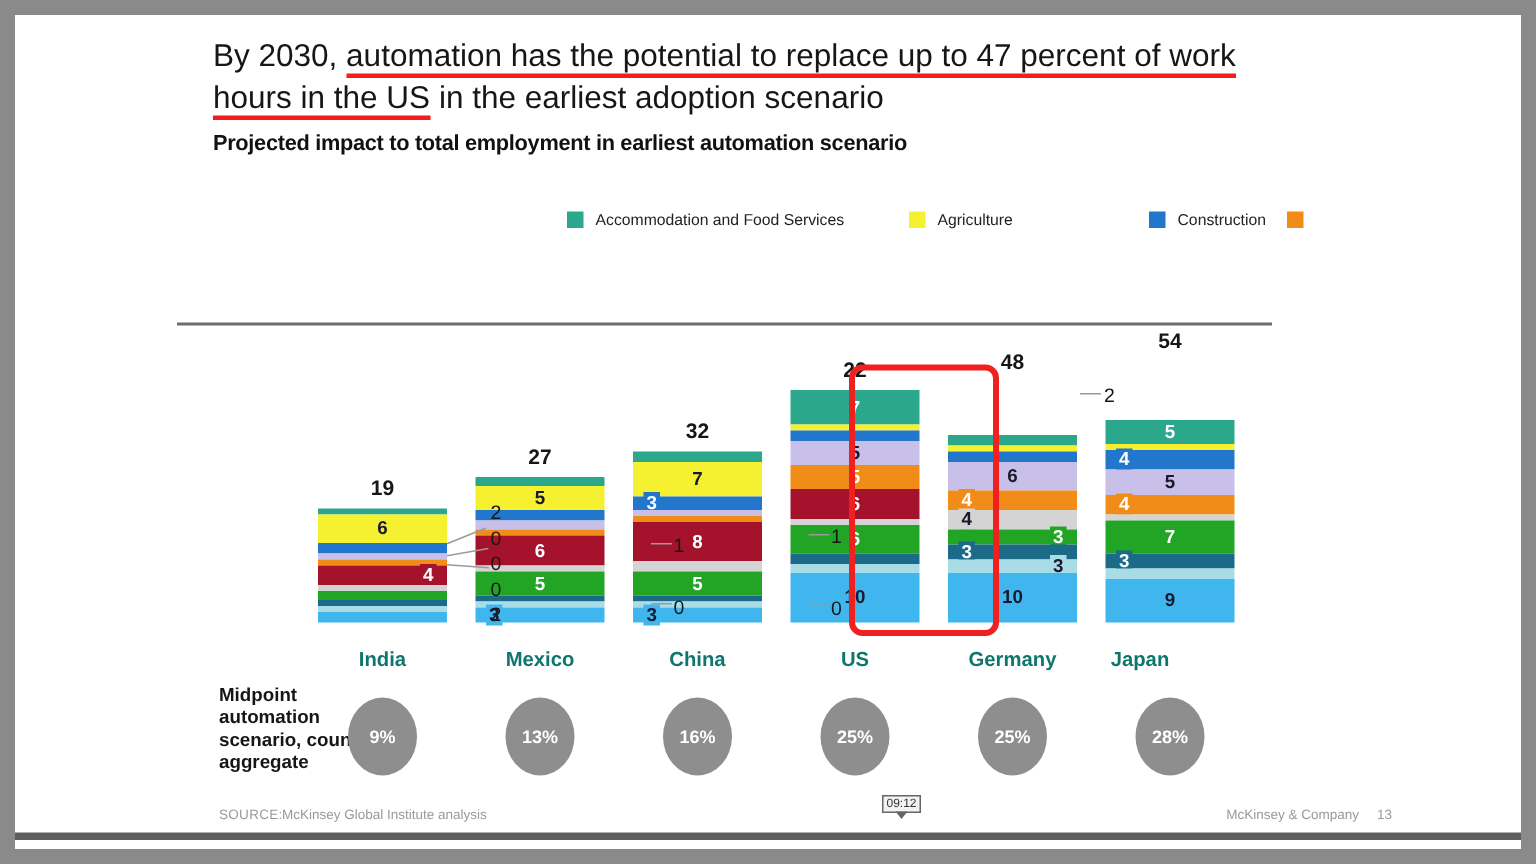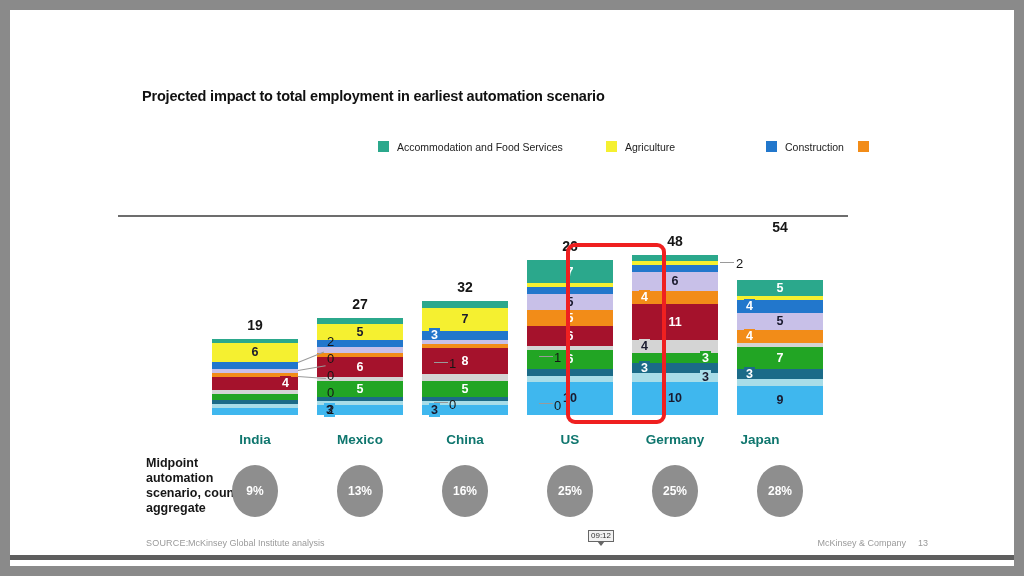--- a/index.html
+++ b/index.html
@@ -143,20 +143,24 @@
     width: 0; height: 0;
     border-left: 4px solid transparent; border-right: 4px solid transparent;
     border-top: 5px solid #666;
   }
 </style>
 </head>
 <body>
 
 <div id="slide">
 
+  <div id="title-block">
+    <div class="title-line"><span>By 2030, </span><span class="hl">automation has the potential to replace up to 47 percent of work</span></div>
+    <div class="title-line"><span class="hl">hours in the US</span><span> in the earliest adoption scenario</span></div>
+  </div>
 
   <div id="subtitle">Projected impact to total employment in earliest automation scenario</div>
 
   <div id="legend">
       <div class="leg-item">
         <span class="leg-sw" style="background: rgb(43, 168, 140);"></span>
         <span class="leg-lb">Accommodation and Food Services</span>
       </div>
       <div class="leg-item">
         <span class="leg-sw" style="background: rgb(245, 240, 48);"></span>
@@ -265,36 +269,33 @@
           <div class="seg" title="US — Other Services: 1" style="height: 4px; background: rgb(212, 212, 212);"></div>
           <div class="seg" title="US — Retail Trade: 6" style="height: 19.56px; background: rgb(34, 165, 36);">
             <span class="seg-lbl lbl-c" style="color: rgb(255, 255, 255);">6</span>
           </div>
           <div class="seg" title="US — Transportation and Warehousing: 2" style="height: 6.52px; background: rgb(27, 107, 136);"></div>
           <div class="seg" title="US — Wholesale Trade: 2" style="height: 6.52px; background: rgb(168, 221, 232);"></div>
           <div class="seg" title="US — Other minimal impact sectors¹: 10" style="height: 32.6px; background: rgb(63, 183, 238);">
             <span class="seg-lbl lbl-c" style="color: rgb(26, 26, 46);">10</span>
           </div>
         </div>
-        <div class="bar-total" style="bottom: 160.7px;">26</div>
+        <div class="bar-total" style="bottom: 160.7px;">22</div>
       </div>
       <div class="country-lbl" style="left: 378px; top: 222px;">US</div>
       <div class="bar-group" style="left: 490px; width: 86px;">
         <div class="bar-stack">
           <div class="seg" title="Germany — Accommodation and Food Services: 2" style="height: 6.52px; background: rgb(43, 168, 140);"></div>
           <div class="seg" title="Germany — Agriculture: 1" style="height: 4px; background: rgb(245, 240, 48);"></div>
           <div class="seg" title="Germany — Construction: 2" style="height: 6.52px; background: rgb(34, 119, 204);"></div>
           <div class="seg" title="Germany — Government and Administration: 6" style="height: 19.56px; background: rgb(200, 192, 232);">
             <span class="seg-lbl lbl-c" style="color: rgb(26, 26, 46);">6</span>
           </div>
           <div class="seg" title="Germany — Healthcare: 4" style="height: 13.04px; background: rgb(242, 140, 24);">
             <span class="seg-lbl lbl-l" style="color: rgb(255, 255, 255); background: rgb(242, 140, 24); padding: 1px 2px;">4</span>
-          </div>
-          <div class="seg" title="Germany — Manufacturing: 11" style="height: 35.86px; background: rgb(165, 18, 44);">
-            <span class="seg-lbl lbl-c" style="color: rgb(255, 255, 255);">11</span>
           </div>
           <div class="seg" title="Germany — Other Services: 4" style="height: 13.04px; background: rgb(212, 212, 212);">
             <span class="seg-lbl lbl-l" style="color: rgb(26, 26, 46); background: rgb(212, 212, 212); padding: 1px 2px;">4</span>
           </div>
           <div class="seg" title="Germany — Retail Trade: 3" style="height: 9.78px; background: rgb(34, 165, 36);">
             <span class="seg-lbl lbl-r" style="color: rgb(255, 255, 255); background: rgb(34, 165, 36); padding: 1px 2px;">3</span>
           </div>
           <div class="seg" title="Germany — Transportation and Warehousing: 3" style="height: 9.78px; background: rgb(27, 107, 136);">
             <span class="seg-lbl lbl-l" style="color: rgb(255, 255, 255); background: rgb(27, 107, 136); padding: 1px 2px;">3</span>
           </div>

